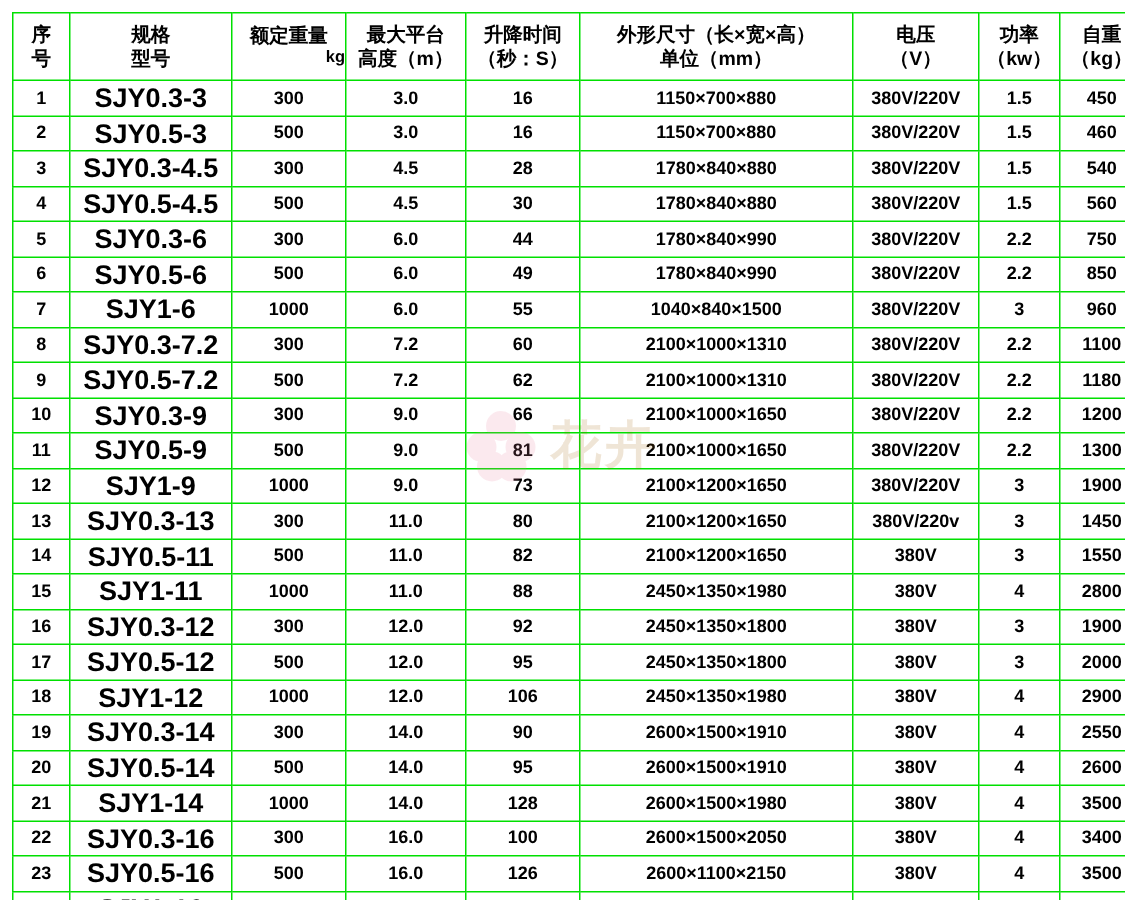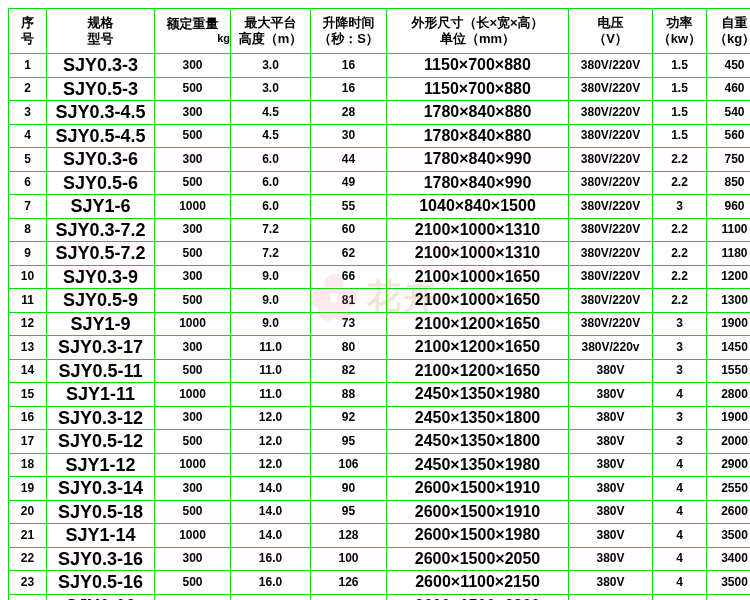--- a/index.html
+++ b/index.html
@@ -55,21 +55,21 @@
     height: 21.2px;
     font-weight: bold;
   }
   tbody td.num {
     font-size: 12px;
   }
   tbody td.model {
     font-size: 18px;
   }
   tbody td.dims {
-    font-size: 16px;
+    font-size: 12px;
   }
   tbody td.volt {
     font-size: 12px;
   }
   
   col.c0 { width: 38px; }
   col.c1 { width: 108px; }
   col.c2 { width: 76px; }
   col.c3 { width: 80px; }
   col.c4 { width: 76px; }
@@ -304,21 +304,21 @@
           <td class="num">1000</td>
           <td class="num">9.0</td>
           <td class="num">73</td>
           <td class="dims">2100×1200×1650</td>
           <td class="volt">380V/220V</td>
           <td class="num">3</td>
           <td class="num">1900</td>
         </tr>
         <tr>
           <td class="num">13</td>
-          <td class="model">SJY0.3-17</td>
+          <td class="model">SJY0.3-13</td>
           <td class="num">300</td>
           <td class="num">11.0</td>
           <td class="num">80</td>
           <td class="dims">2100×1200×1650</td>
           <td class="volt">380V/220v</td>
           <td class="num">3</td>
           <td class="num">1450</td>
         </tr>
         <tr>
           <td class="num">14</td>
@@ -381,21 +381,21 @@
           <td class="num">300</td>
           <td class="num">14.0</td>
           <td class="num">90</td>
           <td class="dims">2600×1500×1910</td>
           <td class="volt">380V</td>
           <td class="num">4</td>
           <td class="num">2550</td>
         </tr>
         <tr>
           <td class="num">20</td>
-          <td class="model">SJY0.5-18</td>
+          <td class="model">SJY0.5-14</td>
           <td class="num">500</td>
           <td class="num">14.0</td>
           <td class="num">95</td>
           <td class="dims">2600×1500×1910</td>
           <td class="volt">380V</td>
           <td class="num">4</td>
           <td class="num">2600</td>
         </tr>
         <tr>
           <td class="num">21</td>

